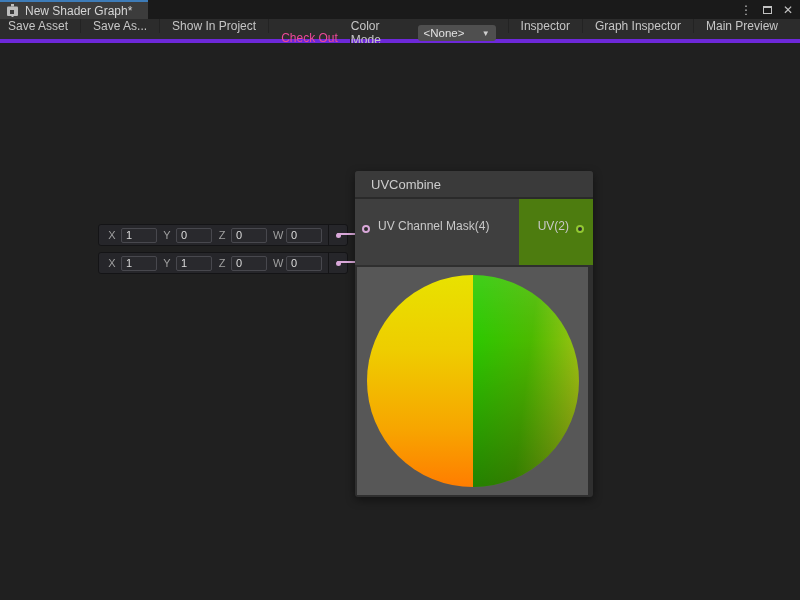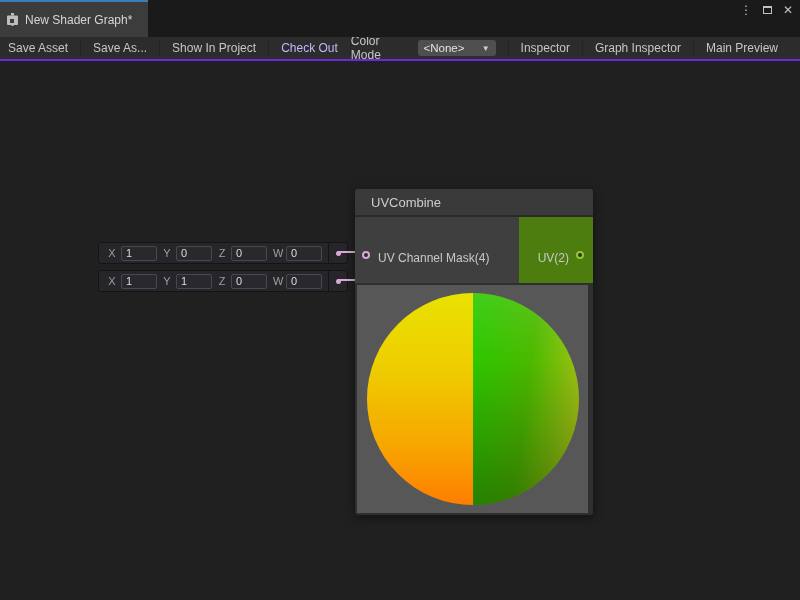--- a/index.html
+++ b/index.html
@@ -5,39 +5,39 @@
   * { margin:0; padding:0; box-sizing:border-box; }
   html,body { width:800px; height:600px; overflow:hidden; }
   body {
     font-family:"Liberation Sans", sans-serif;
     background:#202020; color:#c6c6c6;
     -webkit-font-smoothing:antialiased;
   }
   .app { position:relative; width:800px; height:600px; background:#202020; }
 
   
-  .tabbar { position:relative; height:37px; background:#1a1a1a; display:flex; align-items:stretch; }
+  .tabbar { position:relative; height:19px; background:#1a1a1a; display:flex; align-items:stretch; }
   .tab {
     width:148px; background:#3c3c3c; border-top:2px solid #3e7cb8;
     display:flex; align-items:center; gap:6px; padding:0 10px 0 6px;
     font-size:12px; color:#d6d6d6; white-space:nowrap;
   }
   .tab-icon { width:13px; height:13px; flex:0 0 auto; }
   .win-controls { position:absolute; right:6px; top:0; height:19px; display:flex; align-items:center; gap:9px; }
   .wc { color:#c2c2c2; font-size:12px; line-height:1; cursor:default; display:flex; align-items:center; justify-content:center; width:12px; height:14px; }
   .wc-max { width:9px; height:8px; border:1.5px solid #c2c2c2; border-top-width:2.5px; }
 
   
   .toolbar {
-    height:24px; background:#2c2c2c; border-bottom:2px solid #6d28d9;
-    display:flex; align-items:center; font-size:12px; color:#c6c6c6; padding-right:10px;
+    height:24px; background:#2c2c2c; border-bottom:4px solid #6d28d9;
+    display:flex; align-items:flex-start; font-size:12px; color:#c6c6c6; padding-right:10px;
   }
   .tb-btn { display:flex; align-items:center; padding:0 12px; border-right:1px solid #232323; white-space:nowrap; cursor:default; }
   .tb-btn.first { padding-left:8px; }
-  .tb-btn.disabled { color:#c4b5fd; }
+  .tb-btn.disabled { color:#ec4899;margin-top:12px; }
   .tb-right { border-right:none; border-left:1px solid #232323; }
   .colormode { margin-left:auto; display:flex; align-items:center; padding-right:12px; }
   .dropdown {
     width:96px; height:16px; background:#4f4f4f; border-radius:3px;
     display:flex; align-items:center; justify-content:space-between;
     padding:0 6px; font-size:11.5px; color:#e2e2e2; cursor:default;margin-left:18px;
   }
   .dd-arrow { font-size:8px; color:#cfcfcf; }
 
   
@@ -69,21 +69,21 @@
     position:absolute; left:355px; top:128px; width:238px;
     background:#2f2f2f; border-radius:3px; box-shadow:0 3px 10px rgba(0,0,0,0.45);
   }
   .node-header {
     height:28px; background:#3a3a3a; border-bottom:2px solid #2a2a2a;
     display:flex; align-items:center; padding-left:16px;
     font-size:13px; color:#cdcdcd; border-radius:3px 3px 0 0;
   }
   .node-body { display:flex; height:66px; }
   .node-inputs { width:164px; background:#3f3f3f; padding-top:6px; }
-  .port-row { height:28px; display:flex; align-items:flex-start; padding-left:7px;margin-top:28px; }
+  .port-row { height:28px; display:flex; align-items:flex-end; padding-left:7px; }
   .port-ring {
     width:8px; height:8px; border-radius:50%; border:2px solid #d9a8d9; background:#2e2e2e;
     margin-right:8px; flex:0 0 auto;
   }
   .port-label { font-size:12px; color:#c9c9c9; white-space:nowrap; }
   .node-outputs { flex:1; background:#4d7c0f; padding-top:6px; }
   .port-row.out { justify-content:flex-end; padding-right:9px; padding-left:0; }
   .port-ring.green { border-color:#93c832; margin-right:0; margin-left:7px; background:#2e2e2e; }
 
   .node-preview { margin:2px 5px 2px 2px; height:228px; background:#575757; display:flex; align-items:center; justify-content:center; }

